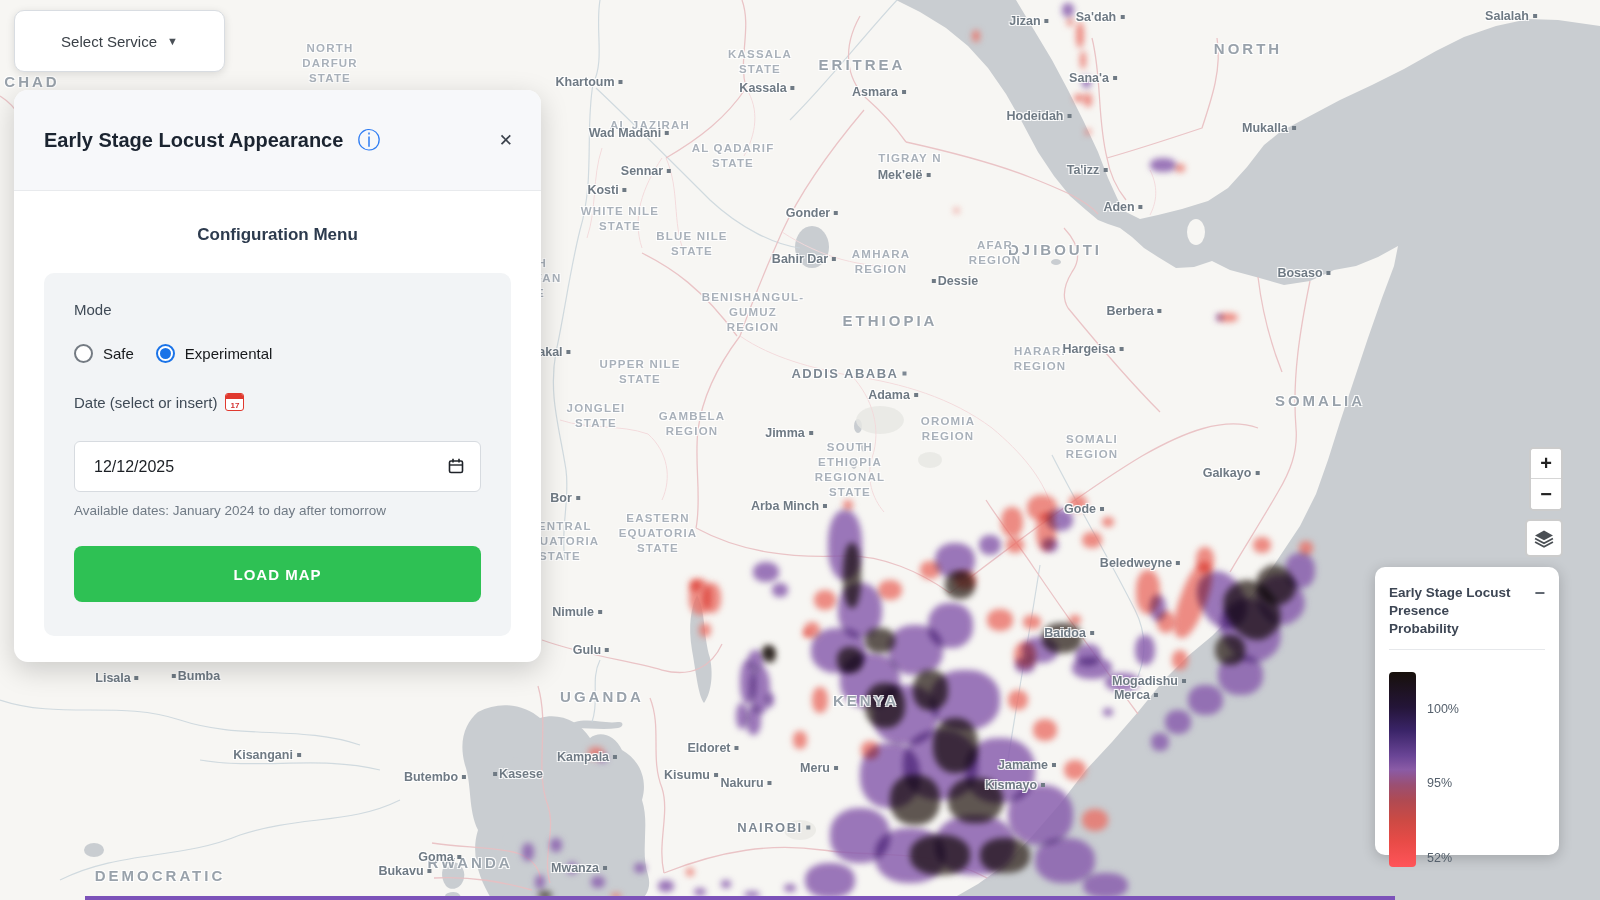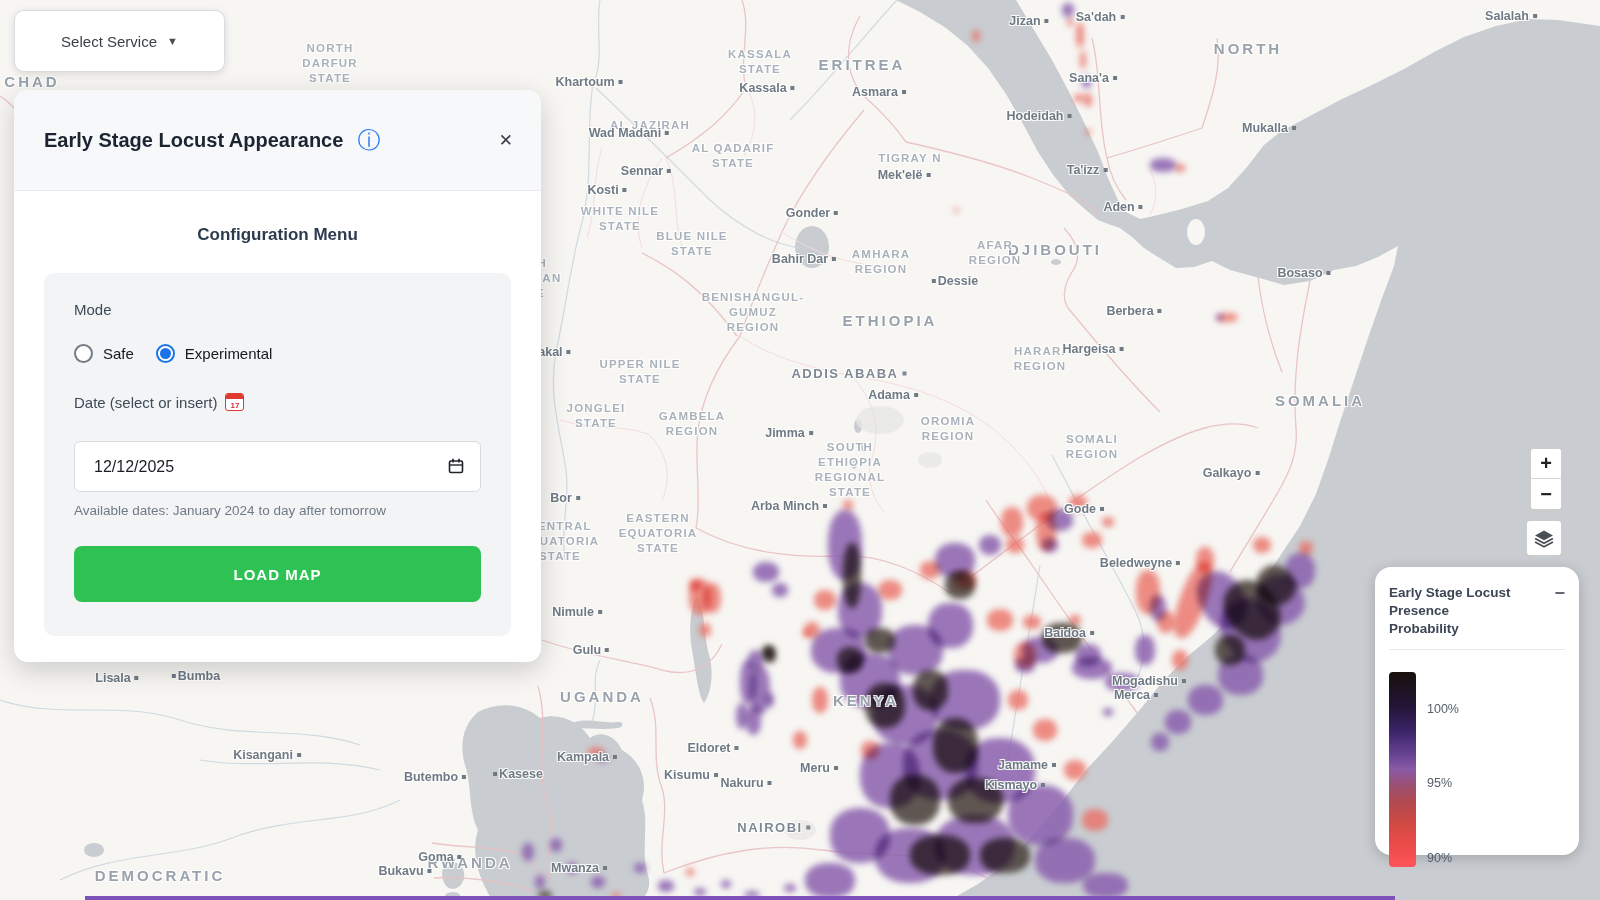--- a/index.html
+++ b/index.html
@@ -64,22 +64,22 @@
   
   #zoom-ctl{position:absolute;right:37px;top:447px;width:30px;z-index:5;background:#fff;
       border:2px solid rgba(0,0,0,.2);border-radius:5px;overflow:hidden;}
   .zoom-btn{width:30px;height:30px;display:flex;align-items:center;justify-content:center;
       font-size:20px;font-weight:700;color:#222;background:#fff;border:none;cursor:pointer;padding:0;}
   #zoom-in{border-bottom:1px solid #d6d6d6;}
   #layers-ctl{position:absolute;right:37px;top:519px;width:34px;height:34px;z-index:5;background:#fff;
       border:2px solid rgba(0,0,0,.2);border-radius:5px;display:flex;align-items:center;justify-content:center;cursor:pointer;}
 
   
-  #legend{position:absolute;left:1375px;top:567px;width:204px;height:288px;z-index:6;background:#fff;
-      border-radius:16px;box-shadow:0 3px 14px rgba(0,0,0,.2);box-sizing:border-box;padding:17px 14px 0 14px;}
+  #legend{position:absolute;left:1375px;top:567px;width:184px;height:288px;z-index:6;background:#fff;
+      border-radius:10px;box-shadow:0 3px 14px rgba(0,0,0,.2);box-sizing:border-box;padding:17px 14px 0 14px;}
   #legend-head{display:flex;align-items:flex-start;}
   #legend-title{font-size:13.5px;font-weight:700;color:#3d4654;line-height:1.35;width:130px;}
   #legend-collapse{margin-left:auto;margin-top:4px;background:none;border:none;cursor:pointer;
       font-size:18px;font-weight:700;color:#5f6670;line-height:10px;padding:0;}
   #legend-divider{height:1px;background:#e6e8eb;margin-top:10px;}
   #legend-body{display:flex;margin-top:22px;}
   #legend-bar{width:27px;height:195px;border-radius:4px;}
   #legend-ticks{display:flex;flex-direction:column;justify-content:space-between;height:195px;
       margin-left:11px;font-size:12.5px;color:#55606c;}
   #legend-ticks span{transform:translateY(-2px);margin-top:32px;}
@@ -483,18 +483,18 @@
     <div id="legend-head">
       <div id="legend-title">Early Stage Locust Presence Probability</div>
       <button id="legend-collapse">−</button>
     </div>
     <div id="legend-divider"></div>
     <div id="legend-body">
       <div id="legend-bar" style="background: linear-gradient(rgb(23, 16, 11) 0%, rgb(36, 21, 56) 18%, rgb(58, 36, 104) 30%, rgb(106, 69, 150) 43%, rgb(138, 91, 166) 50%, rgb(155, 79, 114) 58%, rgb(176, 74, 82) 66%, rgb(204, 74, 68) 76%, rgb(232, 75, 71) 87%, rgb(255, 84, 89) 100%);"></div>
       <div id="legend-ticks">
         <span>100%</span>
         <span>95%</span>
-        <span>90%</span>
+        <span>52%</span>
       </div>
     </div>
   </div>
 
 </div>
 
 </body></html>

